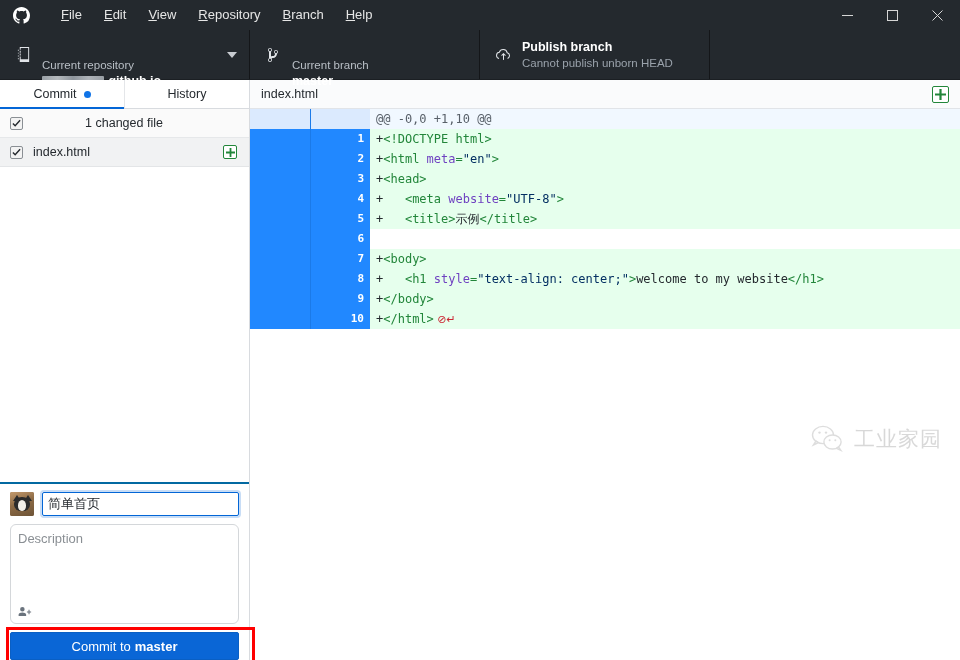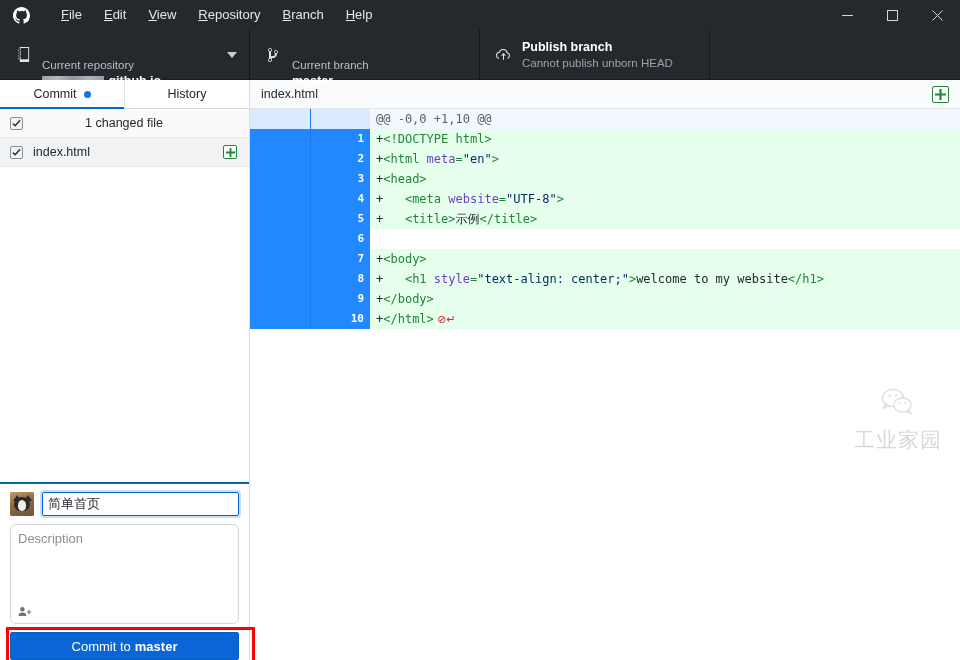--- a/index.html
+++ b/index.html
@@ -335,21 +335,20 @@
   }
   .diff-rest { flex: 1; background: #fff; border-left: 1px solid #fff; }
 
   
   .watermark {
     position: absolute;
     right: 18px; bottom: 22px;
     display: flex; align-items: center; gap: 9px;
     opacity: 0.55;
     pointer-events: none;
-    flex-direction: column;
   }
   .wm-icon { width: 34px; height: 30px; position: relative; }
   .wm-text {
     font-size: 21px;
     color: #b9b9b9;
     font-family: "DejaVu Sans", sans-serif;
     letter-spacing: 1px;
   }
 </style>
 </head>

